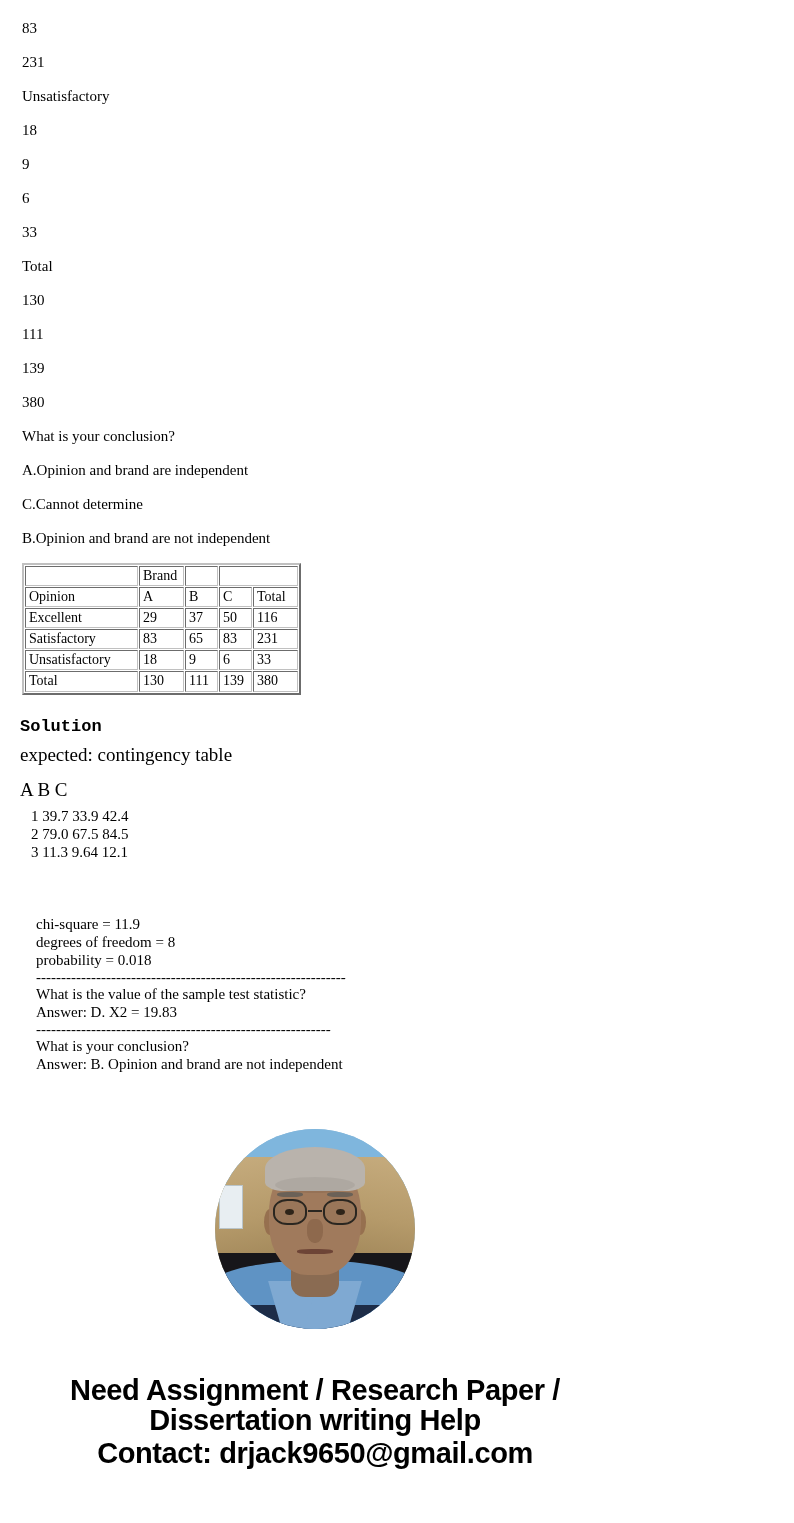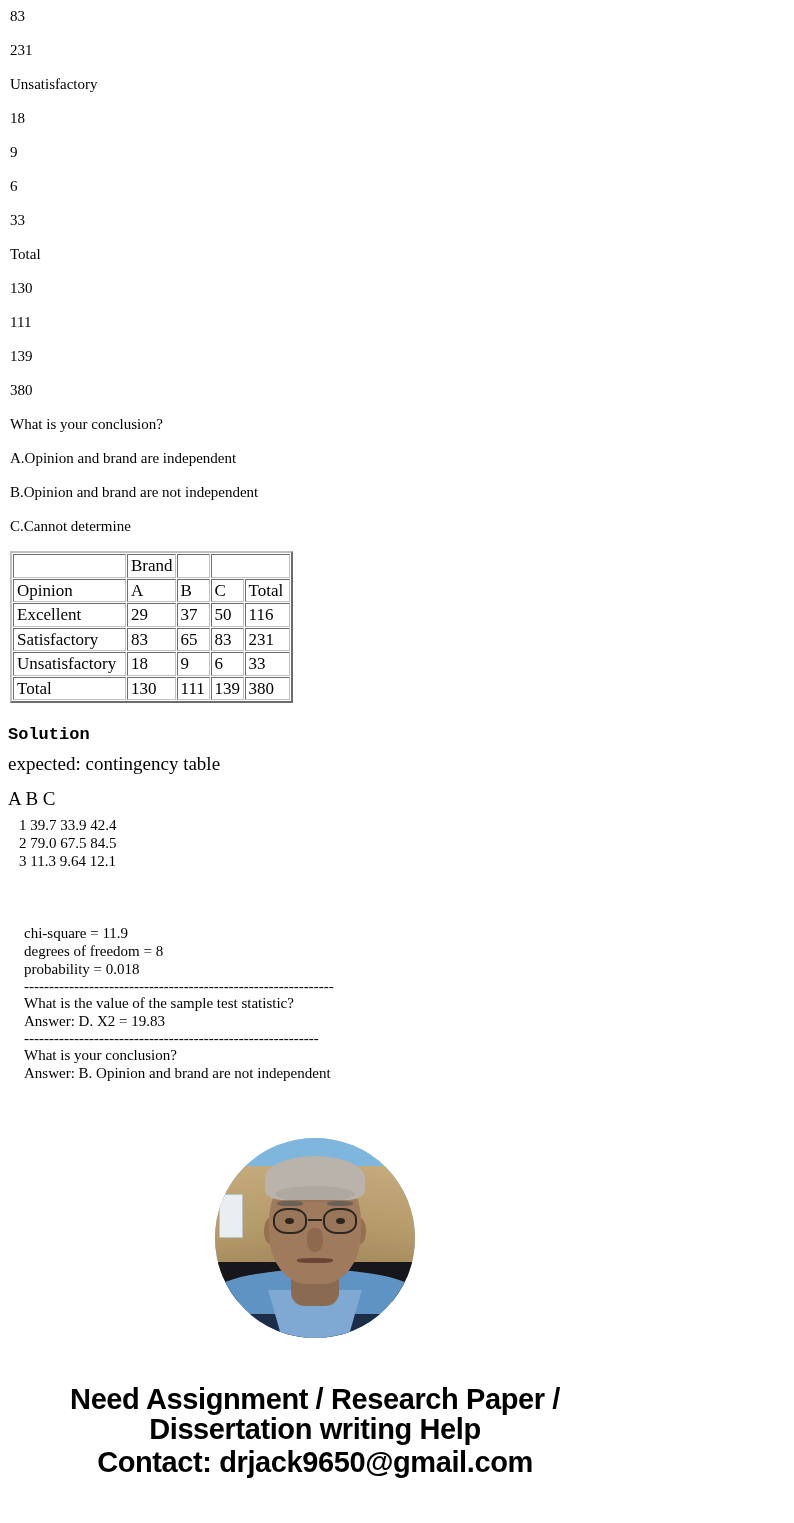--- a/index.html
+++ b/index.html
@@ -13,21 +13,21 @@
     min-height: 1523px;
     font-family: "Liberation Serif", "DejaVu Serif", serif;
     color: #000000;
     -webkit-font-smoothing: antialiased;
   }
   .page {
     position: relative;
     width: 630px;
     min-height: 1523px;
     box-sizing: border-box;
-    padding: 0;
+    padding: 12px;
   }
 
   
   .frag-list {
     padding: 0;
     margin: 0;
   }
   .frag {
     font-size: 15px;
     line-height: 1.0;
@@ -51,21 +51,21 @@
   }
 
   
   .table-wrap {
     margin: 8px 0 0 10px;
   }
   table.cont {
     border-collapse: separate;
     border-spacing: 1px;
     border: 2px outset #c0c0c0;
-    font-size: 17px;
+    font-size: 14px;
     line-height: 1.15;
     background: #ffffff;
   }
   table.cont td {
     border: 1px inset #c0c0c0;
     padding: 1px 2px 1px 3px;
     vertical-align: top;
     white-space: nowrap;
     background: #ffffff;
     font-family: "Liberation Serif", "DejaVu Serif", serif;
@@ -359,22 +359,22 @@
     <div class="frag">33</div>
     <div class="frag">Total</div>
     <div class="frag">130</div>
     <div class="frag">111</div>
     <div class="frag">139</div>
     <div class="frag">380</div>
   </div>
 
   <div class="qline">What is your conclusion?</div>
   <div class="qline">A.Opinion and brand are independent</div>
+  <div class="qline">C.Cannot determine</div>
   <div class="qline">B.Opinion and brand are not independent</div>
-  <div class="qline">C.Cannot determine</div>
 
   <div class="table-wrap">
     <table class="cont">
       <tbody>
         <tr>
           <td class="c-label"></td>
           <td class="c-a">Brand</td>
           <td class="c-b"></td>
           <td class="spacer-cell" colspan="2"></td>
         </tr>

